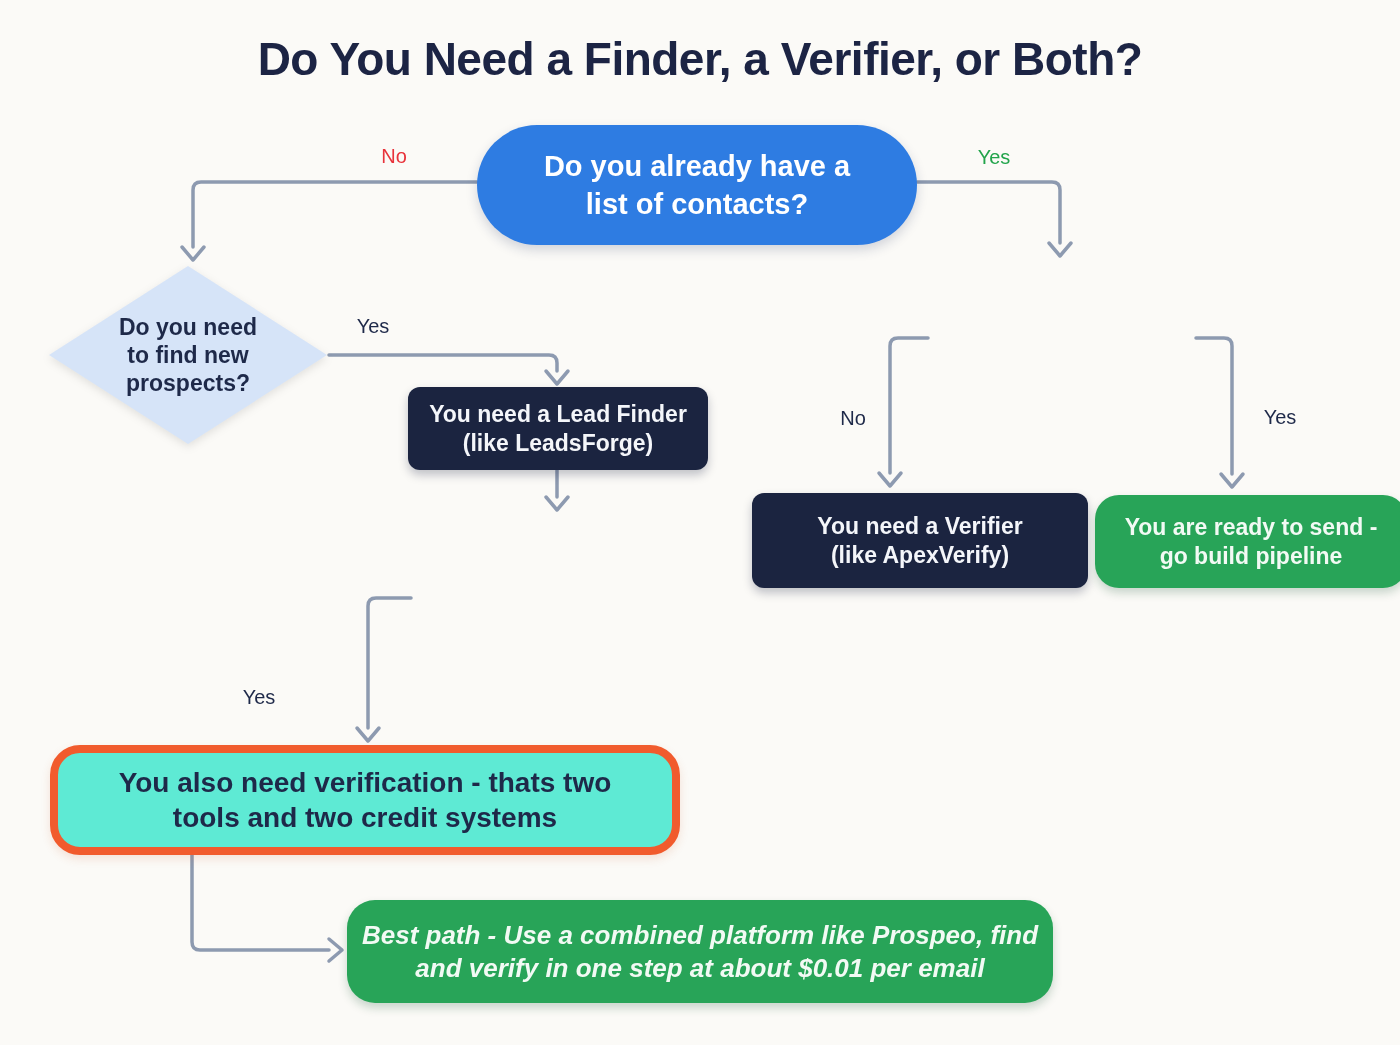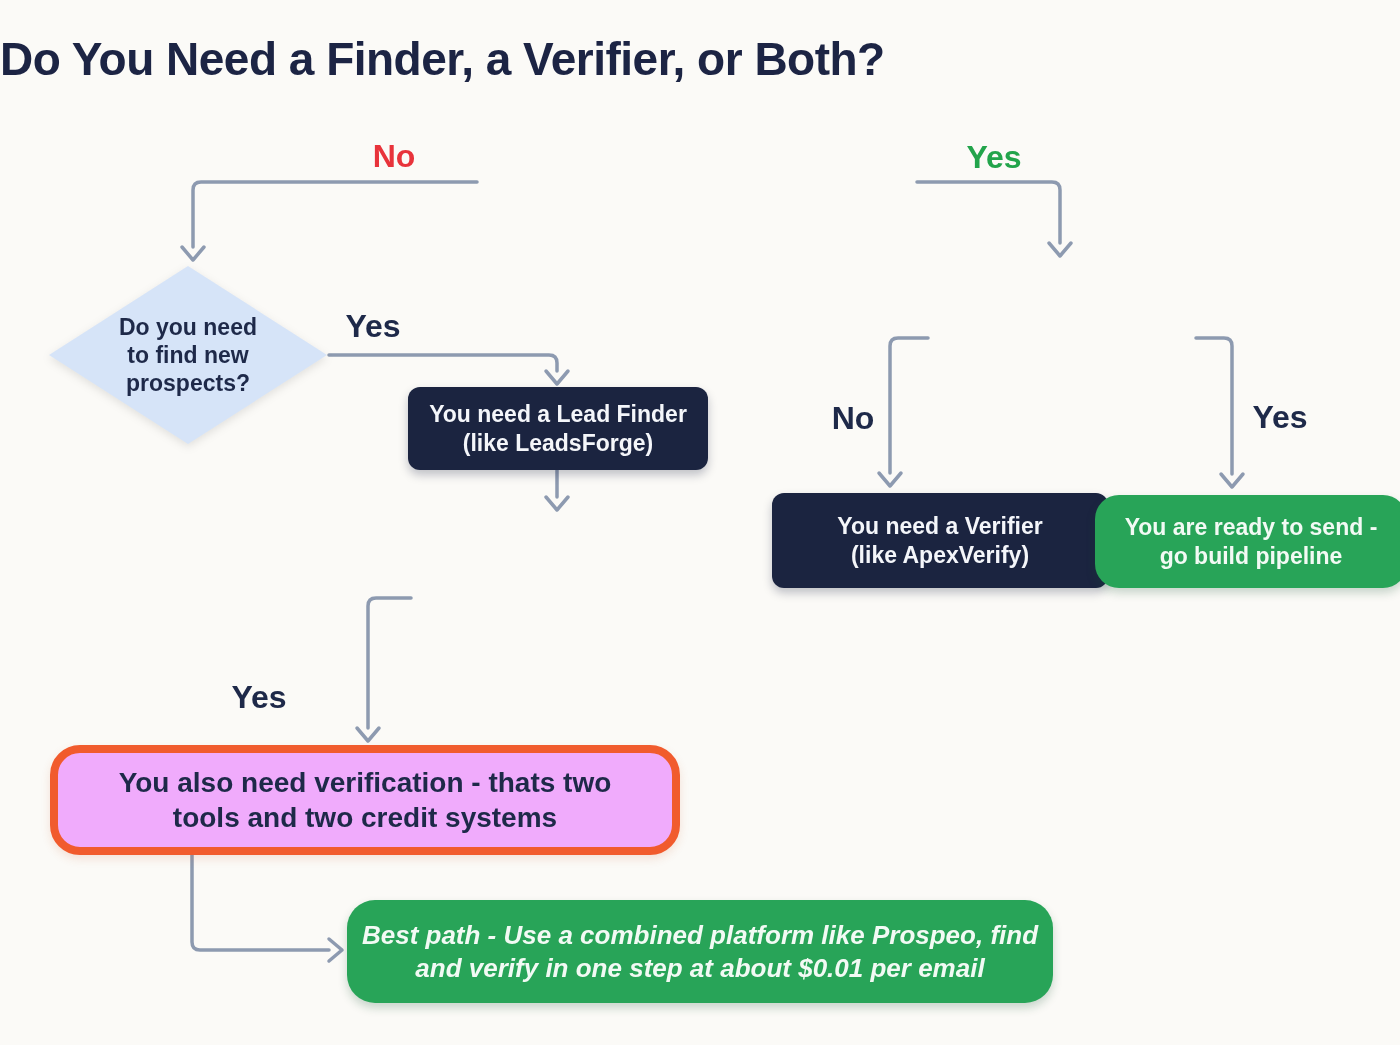--- a/index.html
+++ b/index.html
@@ -12,21 +12,21 @@
   }
   .canvas {
     position: absolute;
     left: 0; top: 0;
     width: 1400px; height: 1045px;
   }
   .title {
     position: absolute;
     left: 0; top: 32px;
     width: 100%;
-    text-align: left;
+    text-align: center;
     font-size: 46px;
     font-weight: 800;
     letter-spacing: -0.5px;
     color: var(--title-navy, #1c2444);
   }
   svg.connectors {
     position: absolute;
     left: 0; top: 0;
     width: 1400px; height: 1045px;
   }
@@ -70,44 +70,44 @@
   .diamond.peach { background: var(--peach, #f9e4c7); }
   .navy-box {
     background: var(--navy, #1b2440);
     color: #f4f6fa;
     border-radius: 12px;
     font-size: 23px;
     line-height: 29px;
     box-shadow: 0 5px 10px rgba(15,25,55,0.25);
   }
   .box-lead-finder { left: 408px; top: 387px; width: 300px; height: 83px; }
-  .box-verifier    { left: 772px; top: 493px; width: 336px; height: 95px; }
+  .box-verifier    { left: 752px; top: 493px; width: 336px; height: 95px; }
   .green-box {
     background: var(--green, #28a458);
     color: #f2faf4;
     border-radius: 24px;
     box-shadow: 0 5px 10px rgba(20,80,45,0.22);
   }
   .box-ready { left: 1095px; top: 495px; width: 312px; height: 93px; font-size: 23px; line-height: 29px; }
   .box-best  { left: 347px;  top: 900px; width: 706px; height: 103px; font-size: 26px; line-height: 33px; border-radius: 28px; font-style: italic; }
   .orange-box {
     left: 50px; top: 745px; width: 630px; height: 110px;
-    background: #f0abfc;
+    background: #5eead4;
     border: 8px solid var(--orange, #f15b2d);
     border-radius: 30px;
     color: var(--text-navy, #1e2949);
     font-size: 28px;
     line-height: 35px;
     box-shadow: 0 4px 10px rgba(200,90,40,0.15);
   }
   .edge-label {
     position: absolute;
     transform: translate(-50%, -50%);
-    font-weight: 700;
-    font-size: 32px;
+    font-weight: 400;
+    font-size: 20px;
     color: var(--text-navy, #1e2949);
     white-space: nowrap;
   }
   .edge-label.red   { color: var(--red-label, #e8333b); }
   .edge-label.green { color: var(--green-label, #22a44b); }
   .lbl-no-contacts  { left: 394px;  top: 156px; }
   .lbl-yes-contacts { left: 994px;  top: 157px; }
   .lbl-yes-prospects{ left: 373px;  top: 326px; }
   .lbl-no-verified  { left: 853px;  top: 418px; }
   .lbl-yes-verified { left: 1280px; top: 417px; }
@@ -140,20 +140,22 @@
     <path d="M 192 855 L 192 942 Q 192 950 200 950 L 329 950"></path>
     <path d="M 329 939 L 342 950 L 329 961"></path>
 
     <path d="M 928 338 L 898 338 Q 890 338 890 346 L 890 473"></path>
     <path d="M 879 473 L 890 486 L 901 473"></path>
 
     <path d="M 1196 338 L 1224 338 Q 1232 338 1232 346 L 1232 474"></path>
     <path d="M 1221 474 L 1232 487 L 1243 474"></path>
   </svg>
 
+  <div class="node pill">Do you already have a
+list of contacts?</div>
 
   <div class="diamond-wrap dw-prospects">
     <div class="diamond blue">Do you need
 to find new
 prospects?</div>
   </div>
 
   <div class="node navy-box box-lead-finder">You need a Lead Finder
 (like LeadsForge)</div>
 

